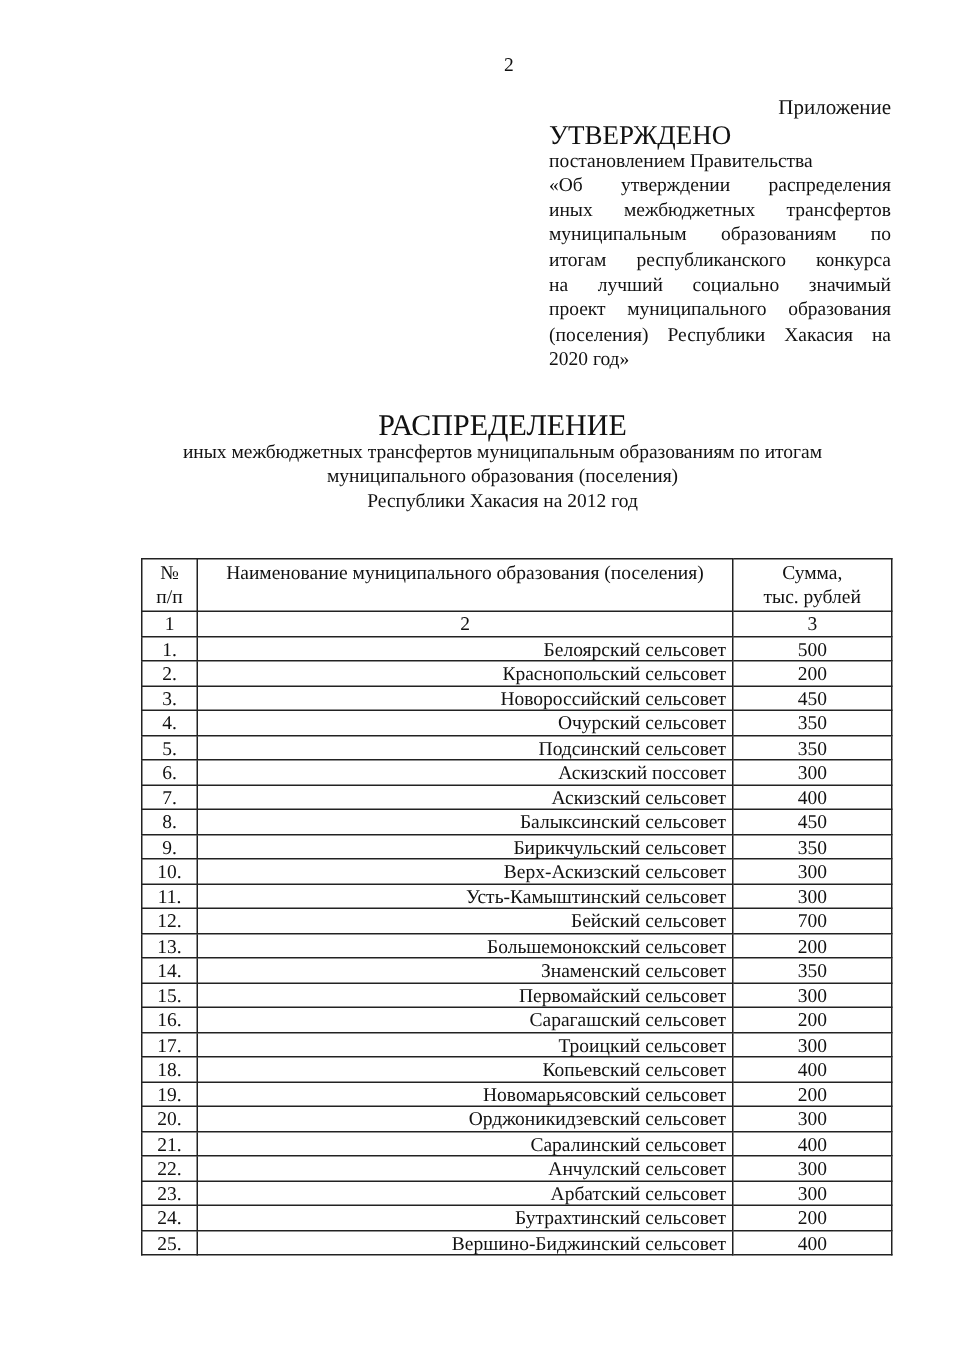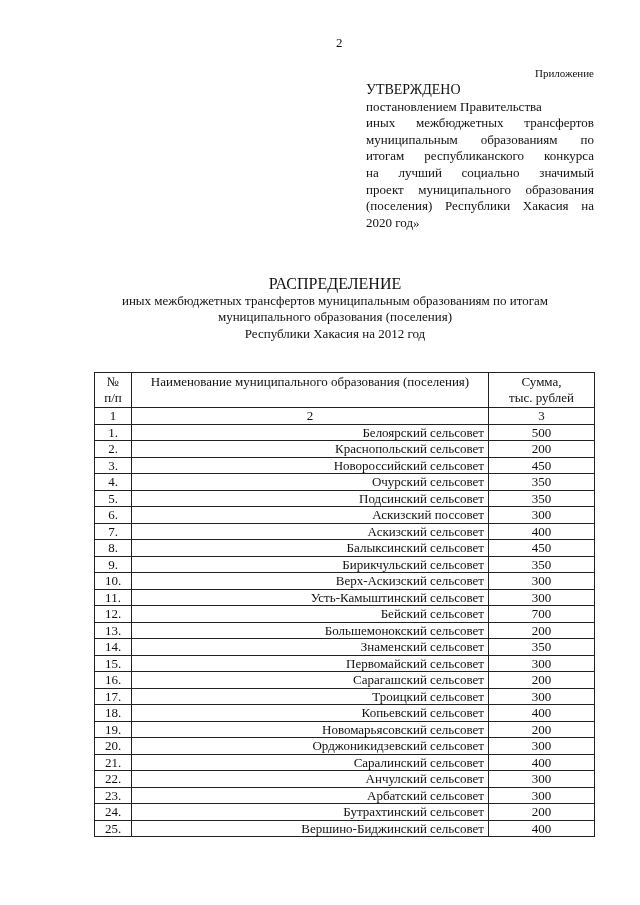--- a/index.html
+++ b/index.html
@@ -20,52 +20,52 @@
       position: absolute;
       left: 336px;
       top: 35px;
       font-size: 13px;
       line-height: 16px;
     }
     .appendix-label {
       position: absolute;
       right: 46px;
       top: 65px;
-      font-size: 11px;
+      font-size: 14px;
       line-height: 16px;
     }
     .approval-block {
       position: absolute;
       left: 366px;
       top: 82px;
       width: 228px;
       font-size: 13px;
       line-height: 16.6px;
     }
     .approval-block .line {
       display: block;
     }
     .approval-block .justify {
       text-align: justify;
       text-align-last: justify;
     }
     .approval-block .approved {
-      font-size: 14px;
+      font-size: 18px;
     }
     .title-block {
       position: absolute;
       left: 60px;
       width: 550px;
       top: 276px;
       text-align: center;
       font-size: 13px;
       line-height: 16.5px;
     }
     .title-block .main-title {
-      font-size: 16px;
+      font-size: 20px;
       display: block;
     }
     .title-block .line {
       display: block;
     }
     table.distribution {
       position: absolute;
       left: 94px;
       top: 372px;
       width: 500px;
@@ -99,20 +99,21 @@
 </head>
 <body>
 
 <div class="page-number">2</div>
 
 <div class="appendix-label">Приложение</div>
 
 <div class="approval-block">
   <span class="line approved">УТВЕРЖДЕНО</span>
   <span class="line">постановлением Правительства</span>
+  <span class="line justify">«Об утверждении распределения</span>
   <span class="line justify">иных межбюджетных трансфертов</span>
   <span class="line justify">муниципальным образованиям по</span>
   <span class="line justify">итогам республиканского конкурса</span>
   <span class="line justify">на лучший социально значимый</span>
   <span class="line justify">проект муниципального образования</span>
   <span class="line justify">(поселения) Республики Хакасия на</span>
   <span class="line">2020 год»</span>
 </div>
 
 <div class="title-block">

